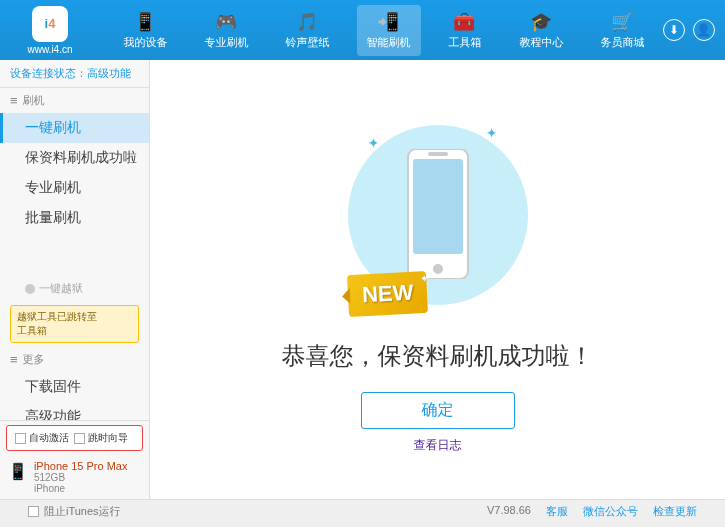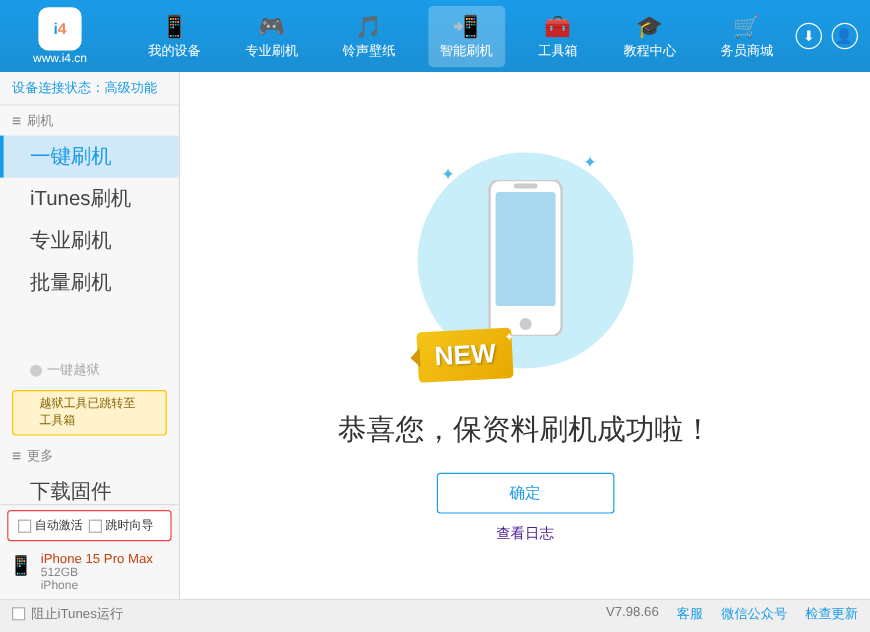--- a/index.html
+++ b/index.html
@@ -16,54 +16,54 @@
     .nav-icon { font-size: 18px; margin-bottom: 2px; }
     .header-right { display: flex; gap: 8px; align-items: center; }
     .header-btn { width: 22px; height: 22px; border-radius: 50%; border: 1.5px solid white; display: flex; align-items: center; justify-content: center; cursor: pointer; color: white; font-size: 12px; }
 
     
     .main-container { display: flex; height: calc(527px - 60px - 28px); }
     .sidebar-status { padding: 6px 10px; font-size: 11px; color: #666; border-bottom: 1px solid #e0e0e0; }
     .sidebar-status span { color: #1a9be8; }
     .sidebar-section-header { display: flex; align-items: center; padding: 5px 10px; font-size: 11px; color: #888; }
     .sidebar-section-icon { margin-right: 5px; font-size: 13px; }
-    .sidebar-item { padding: 6px 10px 6px 25px; font-size: 17px; color: #444; cursor: pointer; }
+    .sidebar-item { padding: 6px 10px 6px 25px; font-size: 14px; color: #444; cursor: pointer; }
     .sidebar-item.active { background: #d0e8f8; color: #1a9be8; border-left: 3px solid #1a9be8; padding-left: 22px; }
     .sidebar-disabled { padding: 5px 10px 5px 25px; font-size: 11px; color: #aaa; display: flex; align-items: center; gap: 4px; margin-top: 43px; }
     .sidebar-disabled-box { width: 10px; height: 10px; border-radius: 50%; background: #ccc; display: inline-block; }
-    .sidebar-notice { margin: 4px 10px; padding: 4px 22px; background: #fff3cd; border: 1px solid #ffc107; border-radius: 3px; font-size: 10px; color: #856404; line-height: 1.4; }
+    .sidebar-notice { margin: 4px 10px; padding: 4px 6px; background: #fff3cd; border: 1px solid #ffc107; border-radius: 3px; font-size: 10px; color: #856404; line-height: 1.4; }
 
     
     .content { flex: 1; display: flex; flex-direction: column; align-items: center; justify-content: center; background: white; padding: 20px; }
     .phone-illustration { position: relative; width: 200px; height: 220px; display: flex; align-items: center; justify-content: center; }
     .phone-circle { width: 180px; height: 180px; background: #c8eef9; border-radius: 50%; position: absolute; }
     .phone-body { position: relative; z-index: 2; }
     .new-badge { position: absolute; bottom: 10px; left: 10px; background: linear-gradient(135deg, #f5c518, #e8a800); border-radius: 4px; padding: 8px 14px; z-index: 3; transform: rotate(-3deg); }
     .new-badge-text { color: white; font-size: 22px; font-weight: bold; text-shadow: 1px 1px 2px rgba(0,0,0,0.3); }
     .new-badge-arrow-left { position: absolute; left: -6px; top: 50%; transform: translateY(-50%); width: 0; height: 0; border-top: 8px solid transparent; border-bottom: 8px solid transparent; border-right: 8px solid #d4960a; }
     .sparkle { position: absolute; color: #4db8e8; font-size: 14px; }
     .sparkle-1 { top: 30px; left: 30px; }
     .sparkle-2 { top: 20px; right: 40px; }
     .success-text { font-size: 24px; color: #333; margin: 15px 0 20px 0; }
-    .confirm-btn { background: white; border: 1px solid #1a9be8; color: #1a9be8; padding: 7px 60px; border-radius: 3px; cursor: pointer; font-size: 13px; margin-bottom: 8px; font-family: Liberation Serif, serif; }
+    .confirm-btn { background: white; border: 1px solid #1a9be8; color: #1a9be8; padding: 7px 60px; border-radius: 3px; cursor: pointer; font-size: 16px; margin-bottom: 8px; font-family: Liberation Serif, serif; }
     .log-link { color: #4c1d95; font-size: 12px; cursor: pointer; text-decoration: none; }
 
     
     .sidebar-bottom { border-top: 1px solid #ddd; margin-top: auto; }
     .auto-activate { display: flex; align-items: center; gap: 5px; padding: 5px 8px; border: 1.5px solid #e44; border-radius: 3px; margin: 4px 6px; background: white; }
     .auto-activate-item { display: flex; align-items: center; gap: 3px; font-size: 10px; color: #333; }
     .checkbox { width: 11px; height: 11px; border: 1px solid #aaa; background: white; display: inline-block; }
     .device-entry { padding: 5px 8px; display: flex; align-items: flex-start; gap: 6px; }
     .device-phone-icon { color: #1a9be8; font-size: 16px; margin-top: 2px; }
     .device-text { }
     .device-name { font-size: 11px; color: #c2410c; font-weight: normal; }
     .device-sub { font-size: 10px; color: #888; }
 
     
-    .footer { height: 24px; background: #efefef; border-top: 1px solid #ddd; display: flex; align-items: center; justify-content: space-between; padding: 0 10px; font-size: 11px; color: #777; gap: 18px; }
+    .footer { height: 24px; background: #efefef; border-top: 1px solid #ddd; display: flex; align-items: center; justify-content: space-between; padding: 0 28px; font-size: 11px; color: #777; gap: 18px; }
     .footer-left { display: flex; align-items: center; gap: 5px; }
     .footer-checkbox { width: 11px; height: 11px; border: 1px solid #aaa; background: white; display: inline-block; }
     .footer-right { display: flex; gap: 15px; }
     .footer-link { color: #1a9be8; cursor: pointer; }
 
     .sidebar-wrapper { display: flex; flex-direction: column; width: 150px; background: #f7f7f7; border-right: 1px solid #ddd; }
     .sidebar-main { flex: 1; overflow-y: auto; }
   </style>
 </head>
 <body>
@@ -120,21 +120,21 @@
         <span>设备连接状态：</span><span style="color:#1a9be8;">高级功能</span>
       </div>
       <div class="sidebar-section-header">
         <span class="sidebar-section-icon">≡</span>
         <span>刷机</span>
       </div>
       <div class="sidebar-item active">
         <span>一键刷机</span>
       </div>
       <div class="sidebar-item">
-        <span>iTunes刷机</span>
+        <span>保资料刷机成功啦</span>
       </div>
       <div class="sidebar-item">
         <span>专业刷机</span>
       </div>
       <div class="sidebar-item">
         <span>批量刷机</span>
       </div>
       <div class="sidebar-disabled">
         <span class="sidebar-disabled-box"></span>
         <span>一键越狱</span>

